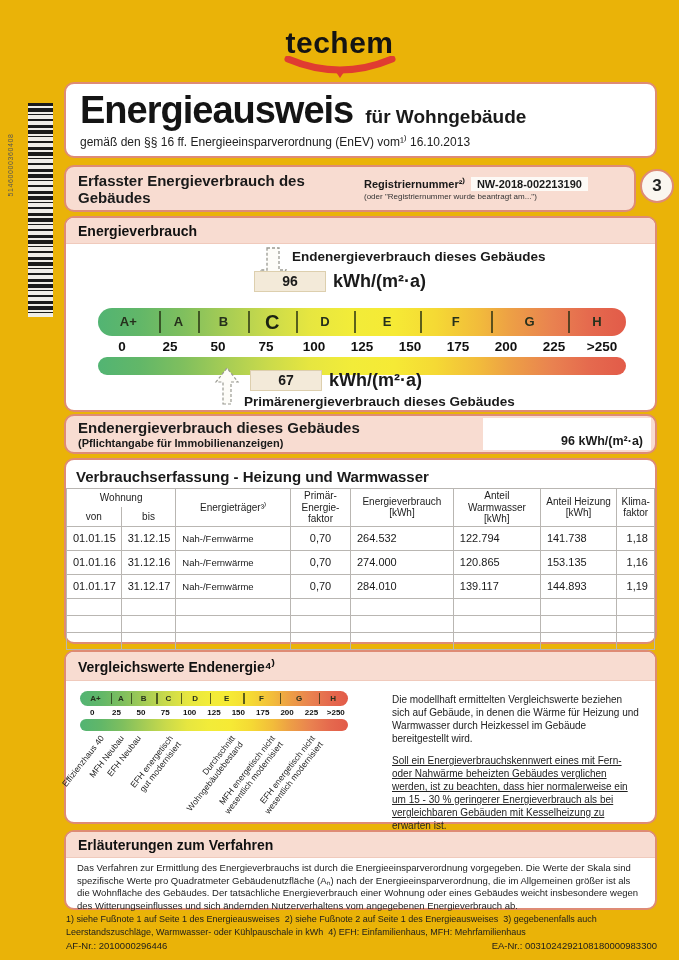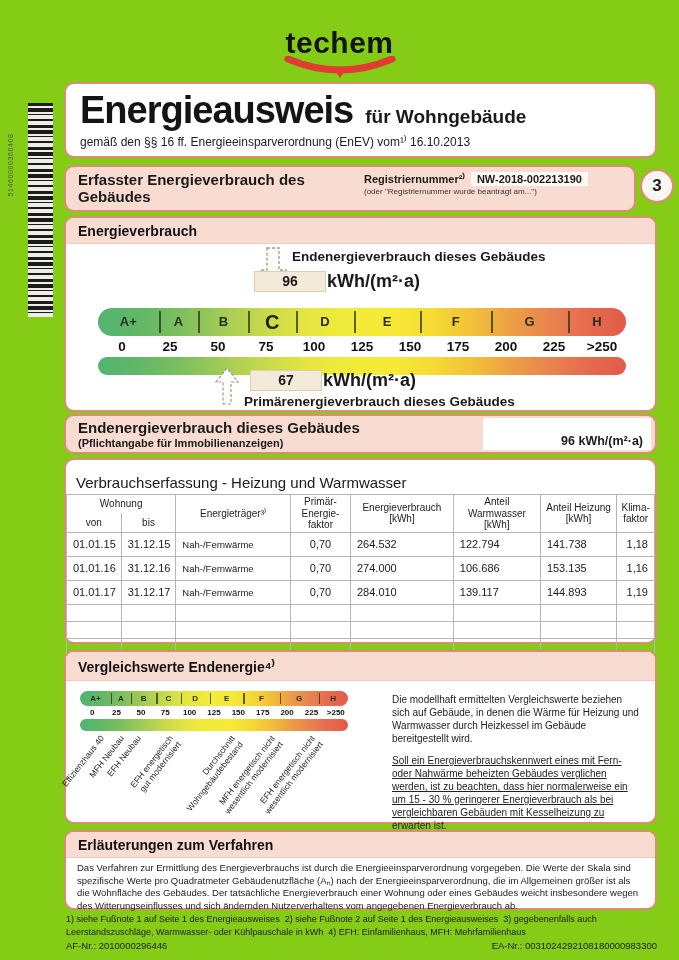--- a/index.html
+++ b/index.html
@@ -1,19 +1,19 @@
 <!DOCTYPE html>
 <html><head>
 <meta charset="utf-8">
 <style>
   * { box-sizing: border-box; margin: 0; padding: 0; }
   html,body { background:#f6f4ef; }
   .page {
     position: relative; width: 679px; height: 960px;
-    background: #84cc16;
+    background: #eab308;
     font-family: "Liberation Sans", sans-serif;
     color: #1a1a1a; overflow: hidden;
   }
   .box { position:absolute; border:2px solid #de8b75; border-radius:10px; background:#fff; }
   .pinkbox { background:#f8dcd1; }
   .section-head {
     background:#f8dcd1; padding:5px 12px 4px; font-weight:bold; font-size:14px;
     border-radius:8px 8px 0 0; border-bottom:1px solid #f0cabc; color:#111;
   }
   .pre { white-space: pre-line; }
@@ -38,41 +38,41 @@
   .logo-swoosh { display:block; margin:-4px auto 0; }
 
   
   .title-box { left:64px; top:82px; width:593px; height:76px; padding:5px 14px 4px; }
   .title-row { display:flex; align-items:baseline; gap:12px; }
   .main-title { font-size:38px; font-weight:bold; letter-spacing:-1px; color:#141414; }
   .title-suffix { font-size:19px; font-weight:bold; }
   .law-line { font-size:12px; margin-top:1px; color:#222; }
 
   
-  .reg-bar { left:64px; top:165px; width:572px; height:47px; display:flex; align-items:flex-start; padding:4px 12px; }
+  .reg-bar { left:64px; top:165px; width:572px; height:47px; display:flex; align-items:center; padding:4px 12px; }
   .reg-title { font-size:15px; font-weight:bold; flex:1; }
   .reg-right { width:258px; }
   .reg-row { display:flex; align-items:center; gap:6px; }
   .reg-label { font-size:11px; font-weight:bold; }
   .reg-value { background:#fdfaf6; padding:1px 6px; font-size:11px; font-weight:bold; }
   .reg-note { font-size:8px; margin-top:1px; color:#333; }
   .page-circle {
     position:absolute; left:640px; top:169px; width:34px; height:34px;
     border:2px solid #de8b75; border-radius:50%; background:#faf6f0;
     font-size:17px; font-weight:bold; text-align:center; line-height:30px; color:#222;
   }
 
   
   .energy-box { left:64px; top:216px; width:593px; height:196px; }
   .e-content { position:relative; height:166px; }
   .arrow-svg { position:absolute; }
   #down-arrow { left:192px; top:2px; }
   #up-arrow { left:148px; top:122px; }
   .end-label { position:absolute; left:226px; top:5px; font-size:13.5px; font-weight:bold; }
-  .value-row { position:absolute; display:flex; align-items:center; gap:1px; }
+  .value-row { position:absolute; display:flex; align-items:center; gap:7px; }
   #end-value-row { left:188px; top:27px; }
   #primary-value-row { left:184px; top:126px; }
   .val-box {
     width:72px; height:21px; background:#f3ead9; border:1px solid #ddcfae;
     text-align:center; font-weight:bold; font-size:14px; line-height:19px;
   }
   .unit { font-weight:bold; font-size:18px; }
   .primary-label { position:absolute; left:178px; top:150px; font-size:13.5px; font-weight:bold; }
 
   .scale-wrap { position:absolute; left:32px; top:64px; width:528px; }
@@ -98,21 +98,21 @@
   .banner-title { font-size:15px; font-weight:bold; line-height:1.15; }
   .banner-sub { font-size:11px; font-weight:bold; }
   .banner-value {
     margin-left:auto; background:#fff; width:168px; height:32px;
     display:flex; align-items:flex-end; justify-content:flex-end;
     padding:2px 8px; font-weight:bold; font-size:12.5px;
   }
 
   
   .table-box { left:64px; top:458px; width:593px; height:186px; }
-  .table-title { font-size:15px; font-weight:normal; padding:14px 10px 3px; }
+  .table-title { font-size:15px; font-weight:bold; padding:8px 10px 3px; }
   table { width:100%; border-collapse:collapse; table-layout:fixed; }
   th, td { border:1px solid #b9b6b2; font-weight:normal; }
   th { font-size:10px; text-align:center; color:#222; padding:1px 2px; line-height:1.15; }
   td { font-size:11px; padding:2px 6px; height:24px; }
   tr.empty td { height:17px; }
   th.zeitraum { border-bottom:none; }
   th.von, th.bis { border-top:none; }
   td.c2 { font-size:9.5px; }
   td.c3 { text-align:center; }
   td.c7 { text-align:right; }
@@ -303,21 +303,21 @@
             <td class="c5">122.794</td>
             <td class="c6">141.738</td>
             <td class="c7">1,18</td>
           </tr>
           <tr>
             <td class="c0">01.01.16</td>
             <td class="c1">31.12.16</td>
             <td class="c2">Nah-/Fernwärme</td>
             <td class="c3">0,70</td>
             <td class="c4">274.000</td>
-            <td class="c5">106.686</td>
+            <td class="c5">120.865</td>
             <td class="c6">153.135</td>
             <td class="c7">1,16</td>
           </tr>
           <tr>
             <td class="c0">01.01.17</td>
             <td class="c1">31.12.17</td>
             <td class="c2">Nah-/Fernwärme</td>
             <td class="c3">0,70</td>
             <td class="c4">284.010</td>
             <td class="c5">139.117</td>

